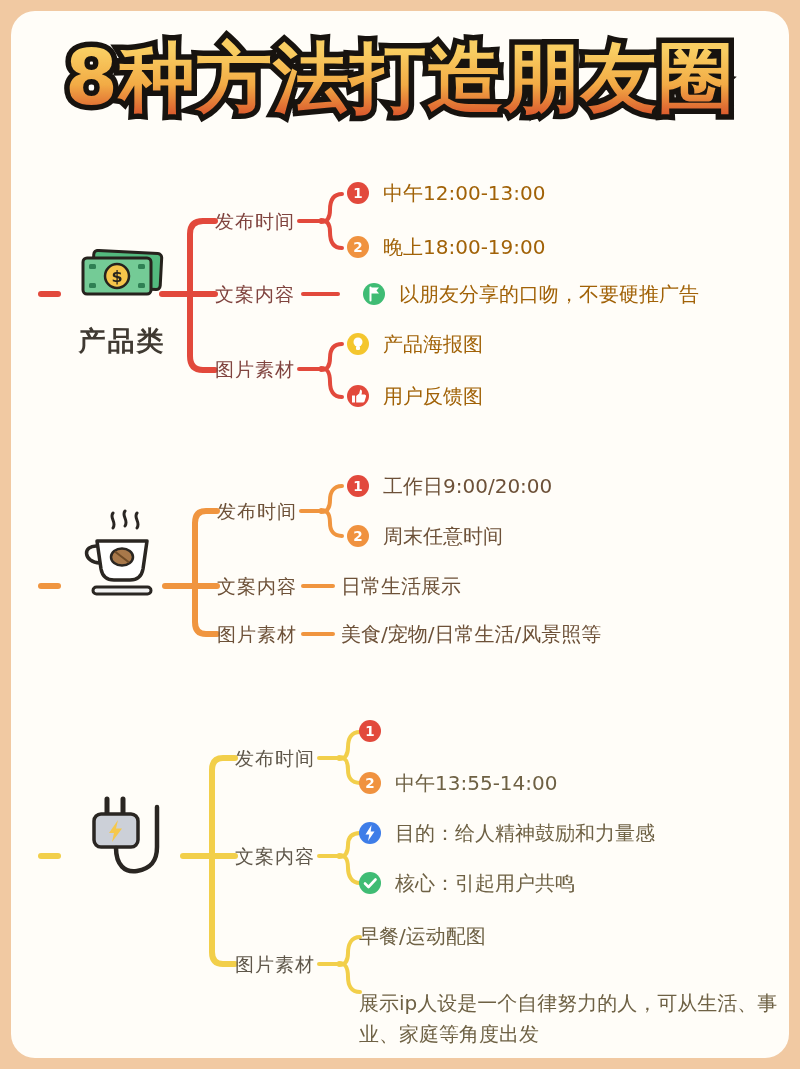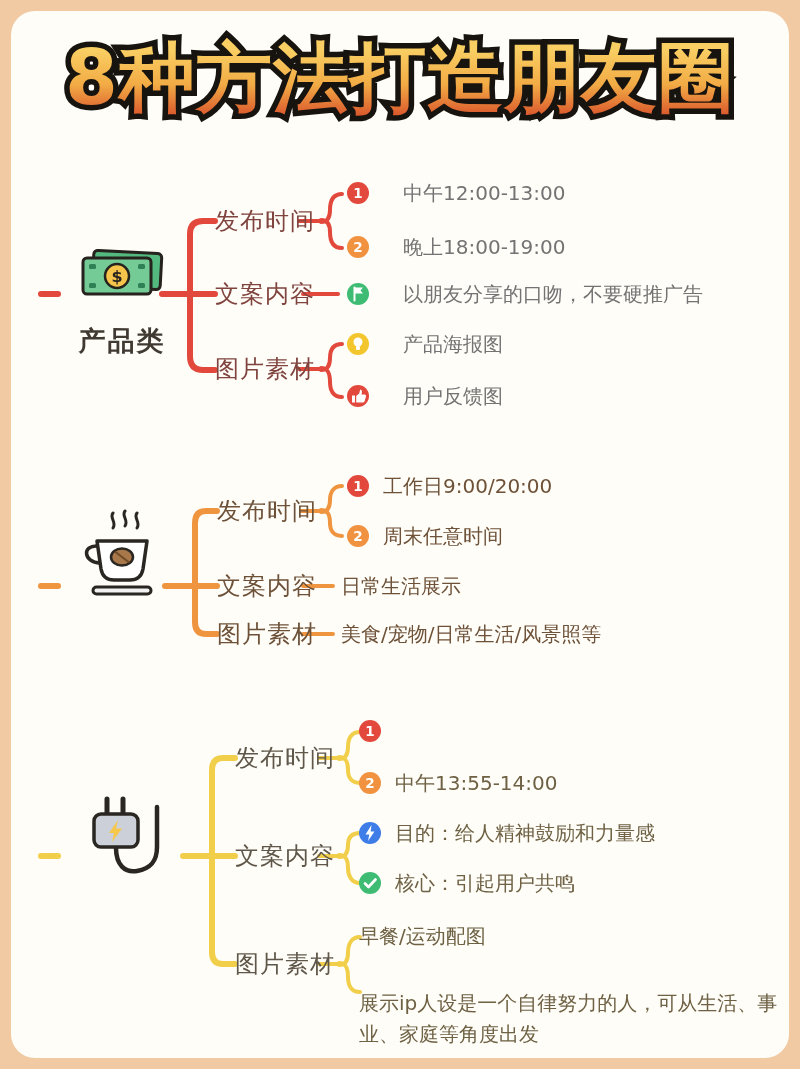--- a/index.html
+++ b/index.html
@@ -31,30 +31,30 @@
   }
   
   .lines{position:absolute;left:0;top:0;}
   
   .cat-icon{position:absolute;}
   .cat-label{
     position:absolute;font-size:27px;font-weight:bold;color:#403a32;
     text-align:center;letter-spacing:2px;
   }
   
-  .blabel{position:absolute;font-size:24px;line-height:24px;white-space:nowrap;letter-spacing:1px;}
+  .blabel{position:absolute;font-size:19px;line-height:24px;white-space:nowrap;letter-spacing:1px;}
   .s1b{color:#80443f;}
   .s2b{color:#6d5138;}
   .s3b{color:#5f574a;}
   
   .item{position:absolute;display:flex;align-items:center;gap:14px;height:26px;}
   .item.multiline{height:auto;align-items:flex-start;}
   .itext{font-size:20px;line-height:26px;white-space:nowrap;}
   .multiline .itext{white-space:normal;line-height:31px;width:432px;}
-  .s1t{color:#737373;margin-left:20px;}
+  .s1t{color:#a16207;}
   .s2t{color:#6d5138;}
   .s3t{color:#6e6144;}
   .badge{
     width:22px;height:22px;border-radius:50%;flex:0 0 22px;
     display:flex;align-items:center;justify-content:center;
     color:#fff;font-size:13.5px;font-weight:bold;
   }
   .b-red{background:#e2493c;}
   .b-orange{background:#f0923f;}
   .b-green{background:#3fbc74;}
@@ -120,21 +120,21 @@
   <div class="blabel s1b" style="left:204px;top:346px">图片素材</div>
 
   <div class="item" style="left:336px;top:169px">
     <span class="badge b-red">1</span>
     <span class="itext s1t">中午12:00-13:00</span>
   </div>
   <div class="item" style="left:336px;top:223px">
     <span class="badge b-orange">2</span>
     <span class="itext s1t">晚上18:00-19:00</span>
   </div>
-  <div class="item" style="left:336px;top:270px">
+  <div class="item" style="left:352px;top:270px">
     <span class="badge b-green">
       <svg width="22" height="22" viewBox="0 0 22 22">
         <path d="M7.5 4.5 v13" stroke="#fff" stroke-width="2" stroke-linecap="round" fill="none"></path>
         <path d="M7.5 4.5 h8.5 l-2.5 3 2.5 3 h-8.5 z" fill="#fff"></path>
       </svg>
     </span>
     <span class="itext s1t">以朋友分享的口吻，不要硬推广告</span>
   </div>
   <div class="item" style="left:336px;top:320px">
     <span class="badge b-yellow">

